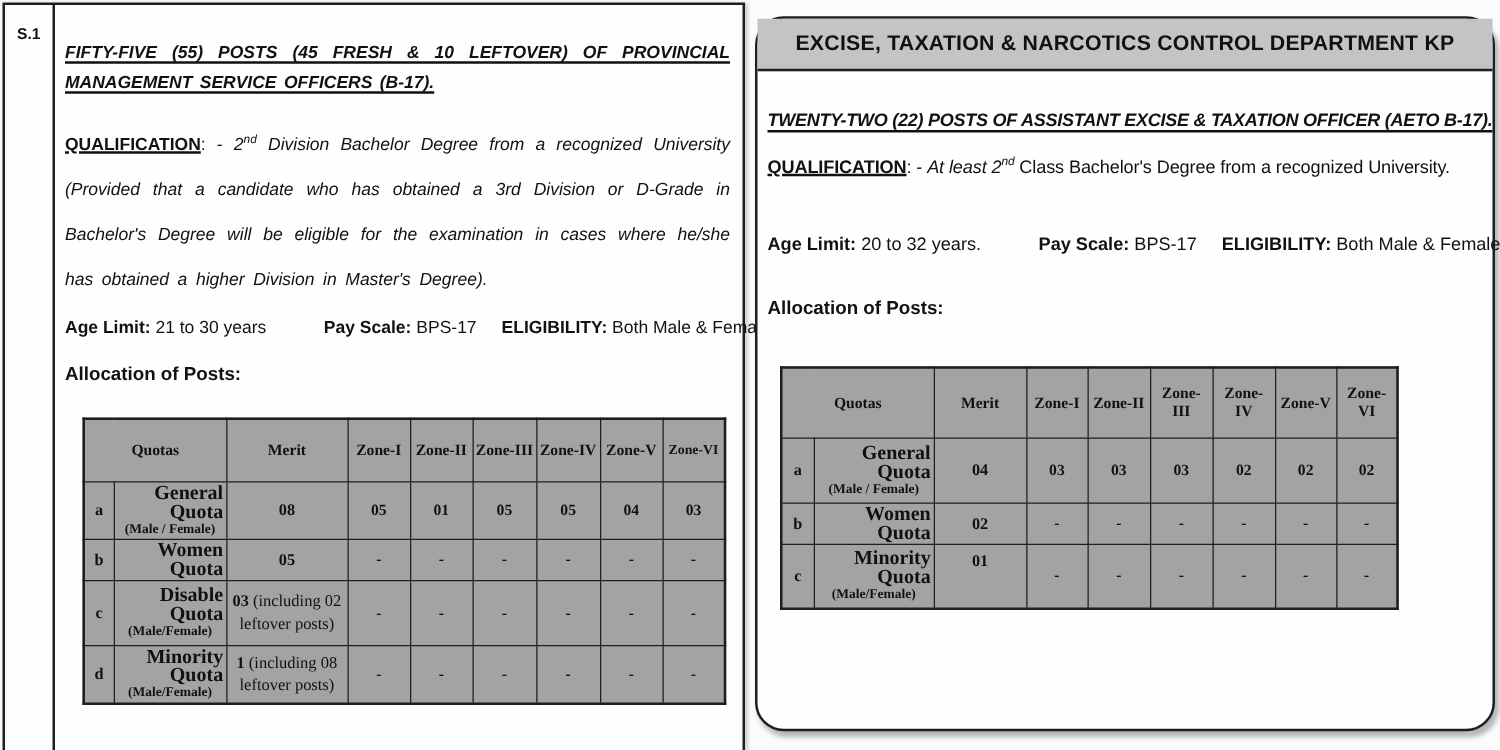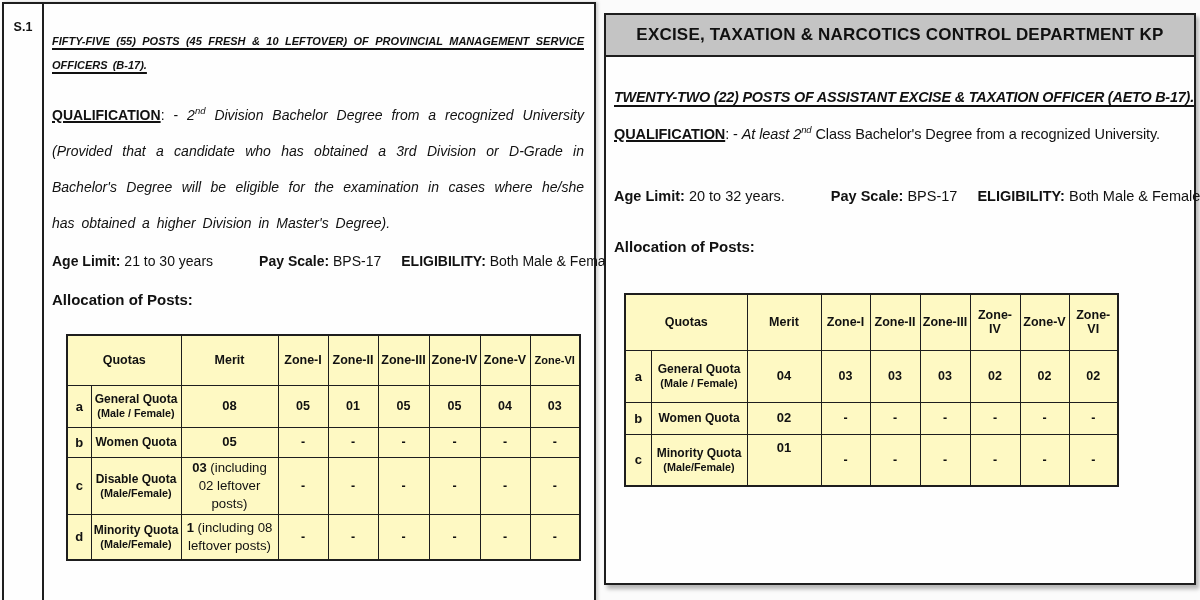--- a/index.html
+++ b/index.html
@@ -11,21 +11,21 @@
     overflow:hidden;
   }
   .stage { position:relative; width:1200px; height:600px; overflow:hidden; }
 
   .panel {
     position:absolute; background:#fefefe;
     border:2px solid #1e1e1e;
     display:flex; flex-direction:column;
   }
   .panel-left  { left:2px;  top:2px;  width:594px; height:642px; box-shadow:2px 0 3px rgba(0,0,0,.18); }
-  .panel-right { left:604px; top:13px; width:592px; height:572px; box-shadow:3px 4px 4px rgba(0,0,0,.28); }
+  .panel-right { left:604px; top:13px; width:592px; height:572px; box-shadow:3px 4px 4px rgba(0,0,0,.28);border-radius:23px; }
 
   .bar {
     background:#c4c4c4; border-bottom:2px solid #1e1e1e;
     display:flex; align-items:center; justify-content:center;
     font-weight:bold; letter-spacing:.2px; flex:0 0 auto;
   }
   .panel-left  .bar { height:36px; font-size:17px; }
   .panel-right .bar { height:42px; font-size:17px; }
 
   .pbody { flex:1; display:flex; align-items:stretch; min-height:0; }
@@ -34,49 +34,49 @@
     text-align:center; font-weight:bold; font-size:12.5px;
   }
   .panel-left  .scol { padding-top:16px; }
   .panel-right .scol { padding-top:33px; }
   .content { flex:1; padding:0 10px 0 8px; min-width:0; }
 
   .posttitle {
     font-style:italic; font-weight:bold; text-align:justify;
     text-decoration:underline; text-decoration-thickness:2px; text-underline-offset:3px;
   }
-  .panel-left  .posttitle { margin-top:25px; font-size:11px; line-height:24px; word-spacing:2px; }
+  .panel-left  .posttitle { margin-top:25px; font-size:14px; line-height:24px; word-spacing:2px; }
   .panel-right .posttitle { margin-top:32px; font-size:14.4px; white-space:nowrap; letter-spacing:-.2px; }
 
   .qual { text-align:justify; }
   .panel-left  .qual { margin-top:20px; font-size:14px; line-height:36px; word-spacing:3px; }
   .panel-right .qual { margin-top:21px; font-size:14.5px; white-space:nowrap; letter-spacing:-.1px; }
   .qlabel { font-weight:bold; font-style:normal; text-decoration:underline; text-decoration-thickness:2px; }
   .ital { font-style:italic; }
   sup { font-size:9.5px; vertical-align:super; line-height:0; }
 
   .meta { display:flex; align-items:flex-end; font-size:14px; white-space:nowrap; }
   .panel-left  .meta { margin-top:12px; }
   .panel-right .meta { margin-top:46px; font-size:14.5px; }
   .meta b { font-weight:bold; }
   .gap-lg { margin-left:46px; }
   .gap-sm { margin-left:20px; }
 
   .alloc { font-weight:bold; font-size:15px; }
   .panel-left  .alloc { margin-top:22px; }
   .panel-right .alloc { margin-top:34px; }
 
-  table { border-collapse:collapse; table-layout:fixed; border:2px solid #1e1e1e; background:#fef9c3; }
+  table { border-collapse:collapse; table-layout:fixed; border:2px solid #1e1e1e; background:#a3a3a3;font-family:Liberation Serif, serif; }
   .panel-left  table { margin:26px 0 0 14px; width:514px; }
   .panel-right table { margin:38px 0 0 10px;  width:494px; }
   th,td { border:1.5px solid #1e1e1e; text-align:center; vertical-align:middle; padding:1px 2px; overflow:hidden; }
   th { font-weight:bold; font-size:12.5px; }
   th.small { font-size:11px; }
   td.key  { font-weight:bold; font-size:13px; }
-  .qn { font-weight:bold; font-size:12px; line-height:15px; }
+  .qn { font-weight:bold; font-size:16px; line-height:15px;text-align:right; }
   .qs { font-weight:bold; font-size:10.8px; line-height:13px; }
   .mnum  { font-weight:bold; font-size:13px; }
   .mnote { font-weight:normal; font-size:13.2px; }
   td.merit { font-size:13.2px; line-height:18px; }
   td.zone  { font-weight:bold; font-size:12.5px; }
 
   
   .lt-h { height:50px; } .lt-a { height:42px; } .lt-b { height:30px; } .lt-c { height:52px; } .lt-d { height:46px; }
   .rt-h { height:56px; } .rt-a { height:52px; } .rt-b { height:32px; } .rt-c { height:52px; }
 </style>

